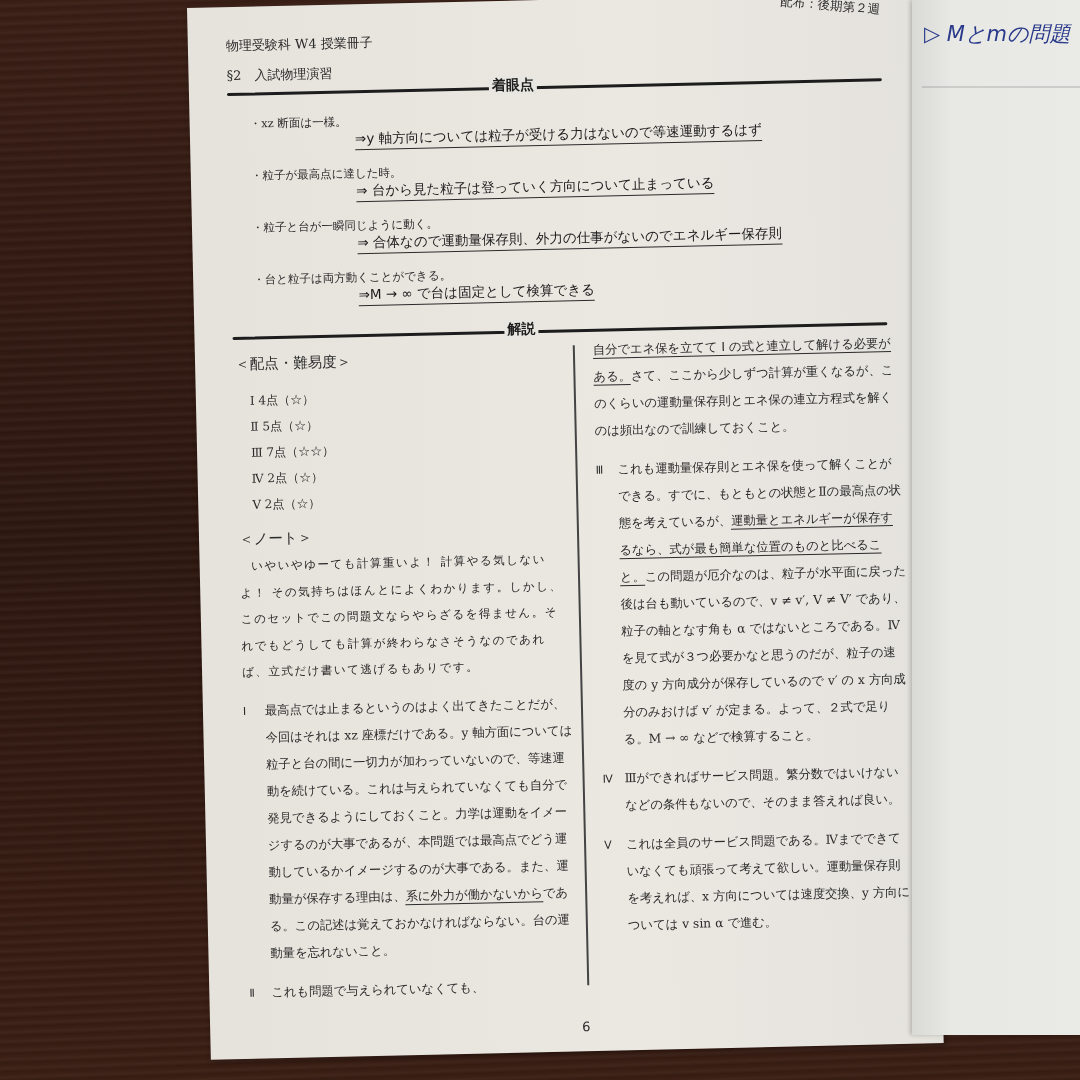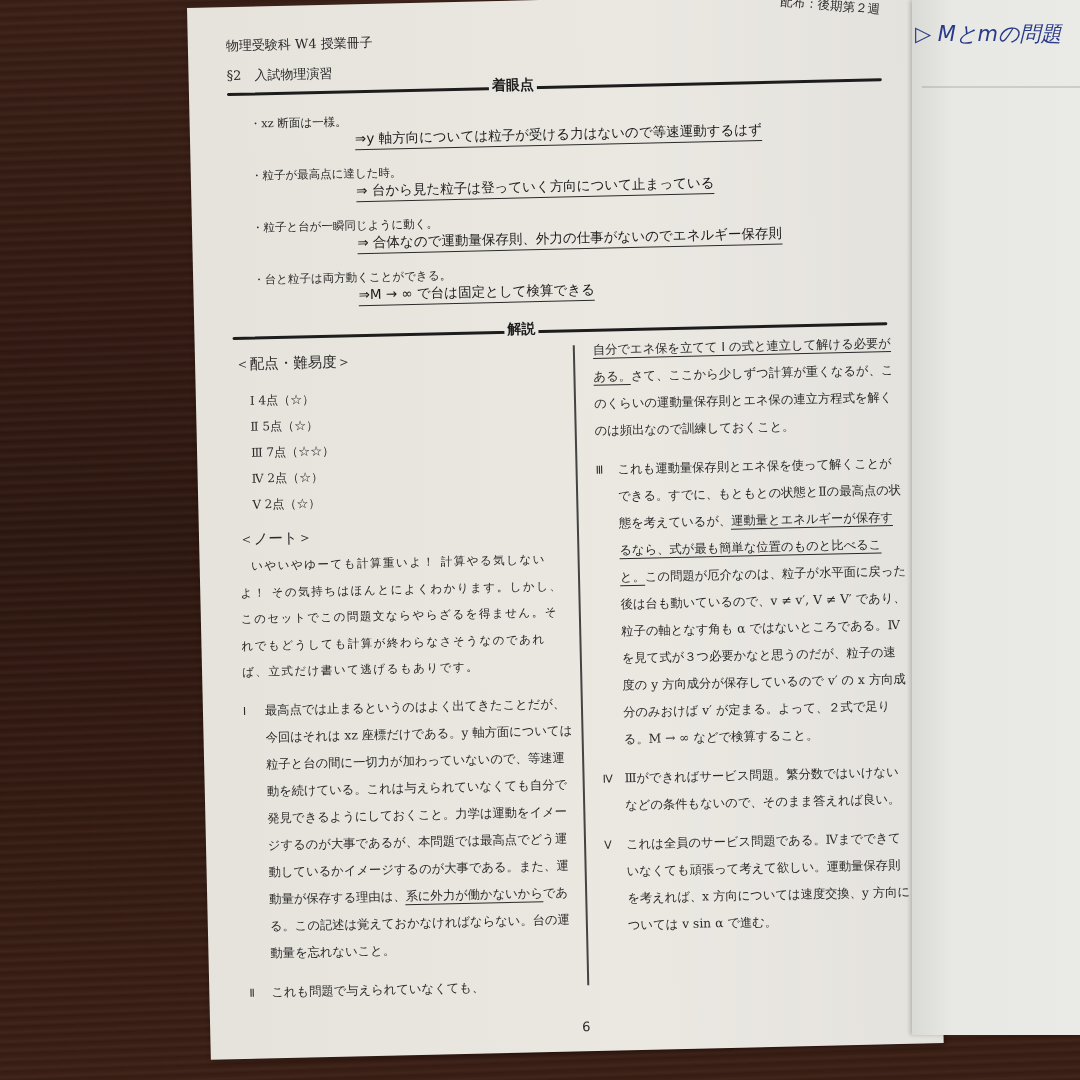--- a/index.html
+++ b/index.html
@@ -16,21 +16,21 @@
       background: linear-gradient(90deg, #e6e3dc 0%, #ebe8e2 60%, #e4e2dd 100%);
       box-shadow: 2px 2px 6px rgba(0,0,0,0.35);
       transform: rotate(-1.3deg); transform-origin: 0 0;
     }
     .page.right {
       left: 912px; top: 0px; width: 200px; height: 1035px;
       background: linear-gradient(90deg, #d9d9d6 0%, #e8e8e5 20%, #eaeae7 100%);
       transform: none; box-shadow: -2px 0 4px rgba(0,0,0,0.2);
     }
     .hw-note {
-      position: absolute; left: 3px; top: 20px; font-family: "DejaVu Sans", sans-serif;
+      position: absolute; left: 12px; top: 20px; font-family: "DejaVu Sans", sans-serif;
       color: #2a3a8a; font-size: 21px; white-space: nowrap; font-style: italic;
     }
     .hw-underline { position:absolute; left: 10px; top: 86px; width: 180px; height: 2px; background: rgba(120,120,120,0.25); }
 
     .hdr-left { position: absolute; left: 38px; top: 24px; font-size: 13px; line-height: 30px; }
     .hdr-right { position: absolute; right: 40px; top: 4px; font-size: 12.5px; transform: rotate(6deg); }
     .section-rule { position: absolute; left: 38px; right: 40px; height: 3px; background: #1d1d1d; border-radius: 2px; }
     .section-label {
       position: absolute; font-family: "DejaVu Sans", sans-serif; font-weight: bold;
       font-size: 14px; background: #e8e6e0; padding: 0 3px; color: #1d1d1d;

